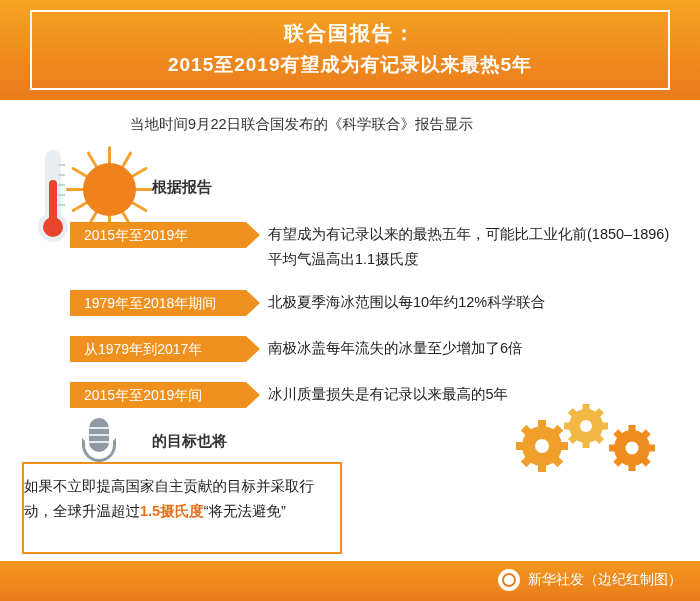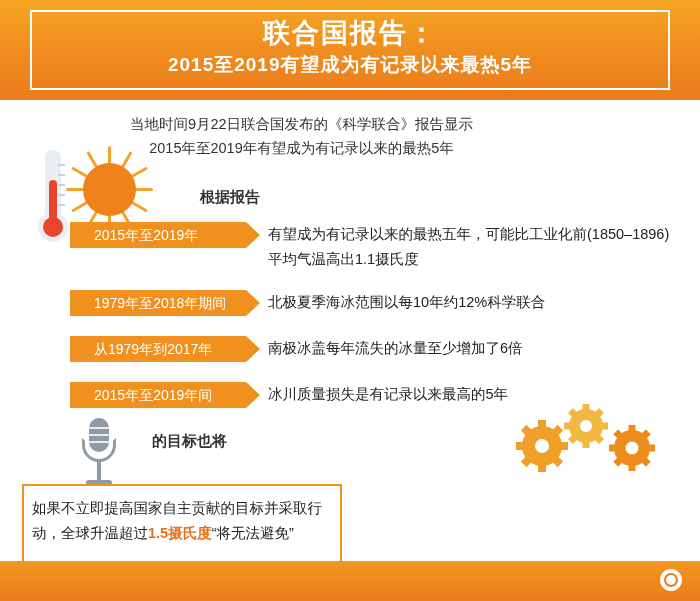--- a/index.html
+++ b/index.html
@@ -34,21 +34,21 @@
     width: 640px; height: 80px;
     border: 2px solid #ffffff;
     box-sizing: border-box;
     display: flex;
     flex-direction: column;
     align-items: center;
     justify-content: center;
   }
   .title-1 {
     color: #ffffff;
-    font-size: 27px;
+    font-size: 20px;
     font-weight: bold;
     letter-spacing: 2px;
     line-height: 30px;
   }
   .title-2 {
     color: #ffffff;
     font-size: 19px;
     font-weight: bold;
     letter-spacing: 1px;
     line-height: 34px;
@@ -124,21 +124,21 @@
     width: 7px; height: 2px;
     background: #c8d2d9;
   }
   
   .sec-head {
     position: absolute;
     color: #333333;
     font-size: 15px;
     font-weight: bold;
   }
-  .sec-head-1 { left: 152px; top: 188px; margin-left: 48px; }
+  .sec-head-1 { left: 152px; top: 178px; }
   .sec-head-2 { left: 152px; top: 432px; }
   
   .mic {
     position: absolute;
     left: 76px; top: 418px;
     width: 46px; height: 70px;
   }
   .mic .cap {
     position: absolute;
     left: 13px; top: 0;
@@ -181,21 +181,21 @@
     width: 610px;
   }
   .tag {
     position: absolute;
     left: 0; top: 0;
     height: 26px;
     background: #f0901f;
     color: #ffffff;
     font-size: 14px;
     line-height: 26px;
-    padding-left: 24px;
+    padding-left: 14px;
     padding-right: 8px;
     box-sizing: border-box;
     width: 176px;
     white-space: nowrap;
   }
   .tag::after {
     content: "";
     position: absolute;
     left: 176px; top: 0;
     width: 0; height: 0;
@@ -213,26 +213,26 @@
   }
   
   .gears {
     position: absolute;
     left: 512px; top: 400px;
     width: 160px; height: 72px;
   }
   
   .box {
     position: absolute;
-    top: 484px;
+    top: 462px;
     height: 92px;
     border: 2px solid #f0901f;
     box-sizing: border-box;
     background: #ffffff;
-    padding: 10px 8px;
+    padding: 10px 0;
     color: #222222;
     font-size: 14.5px;
     line-height: 25px;
   }
   .box-left { left: 22px; width: 320px; }
   .box-right { left: 356px; width: 322px; }
   .hl {
     color: #e8701a;
     font-weight: bold;
   }
@@ -277,21 +277,20 @@
 
   <div class="header">
     <div class="header-inner">
       <div class="title-1">联合国报告：</div>
       <div class="title-2">2015至2019有望成为有记录以来最热5年</div>
     </div>
   </div>
 
   <div class="intro">
     <div>当地时间9月22日联合国发布的《科学联合》报告显示</div>
-    <div>2015年至2019年有望成为有记录以来的最热5年</div>
   </div>
 
   <div class="sun">
     <div class="ray" style="transform: rotate(0deg);"></div>
     <div class="ray" style="transform: rotate(30deg);"></div>
     <div class="ray" style="transform: rotate(60deg);"></div>
     <div class="ray" style="transform: rotate(90deg);"></div>
     <div class="ray" style="transform: rotate(120deg);"></div>
     <div class="ray" style="transform: rotate(150deg);"></div>
     <div class="core"></div>
@@ -397,16 +396,17 @@
   <div class="sec-head sec-head-2">的目标也将</div>
 
   <div class="box box-left">
     <span>如果不立即提高国家自主贡献的目标并采取行动，全球升温超过</span><span class="hl">1.5摄氏度</span><span>“将无法避免”</span>
   </div>
 
 
   <div class="footer">
     <div class="footer-content">
       <div class="footer-logo"></div>
+      <div class="footer-text">新华社发（边纪红制图）</div>
     </div>
   </div>
 
 </div>
 
 </body></html>

